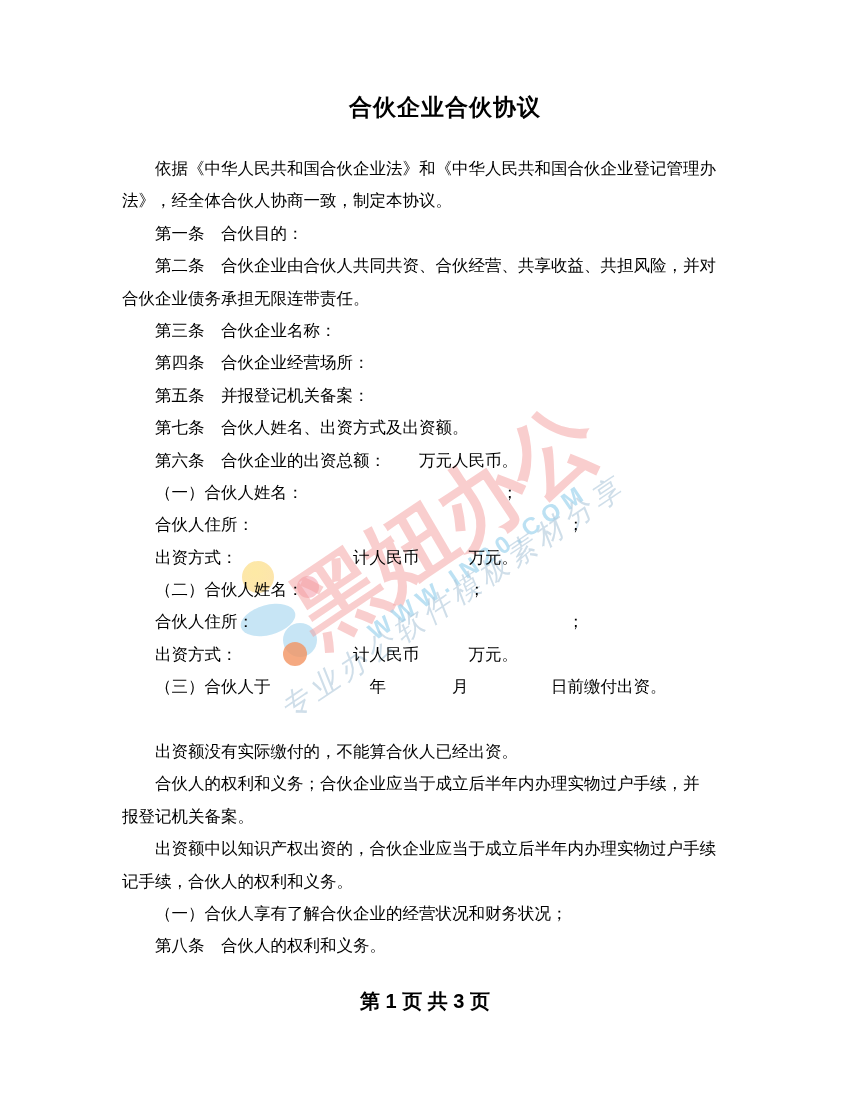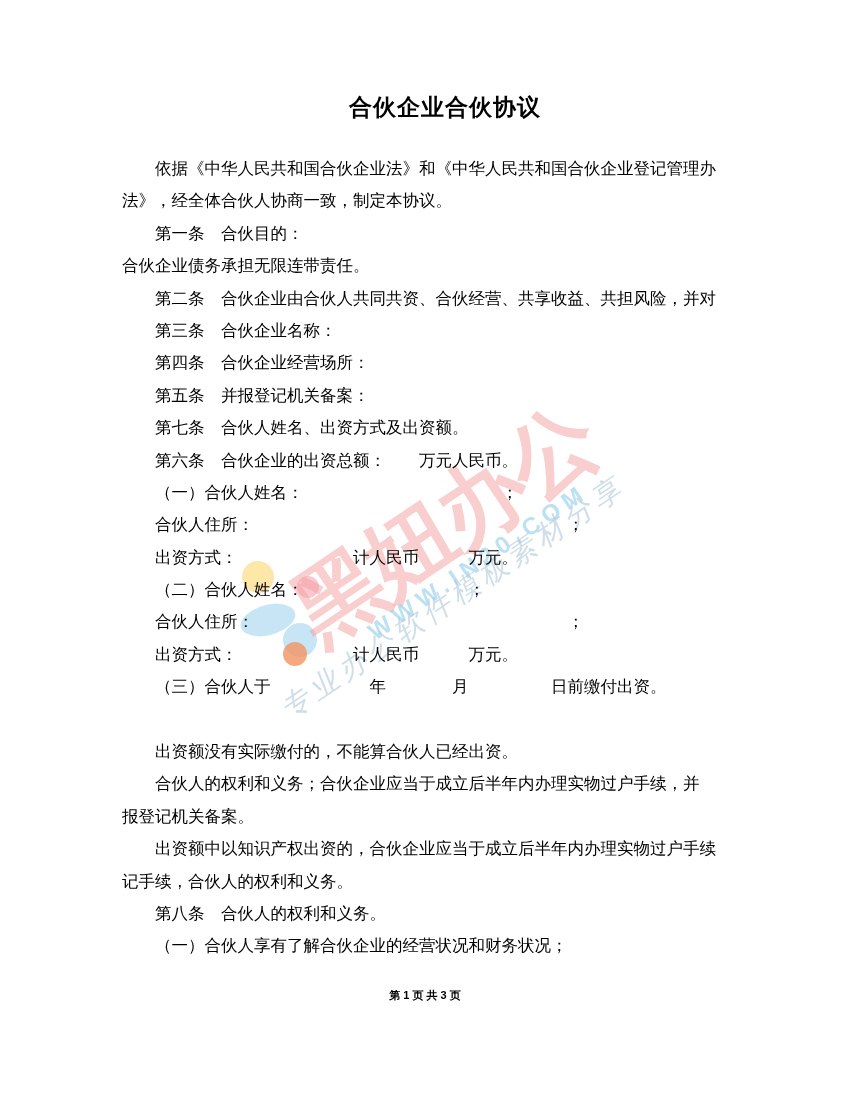--- a/index.html
+++ b/index.html
@@ -9,21 +9,21 @@
   }
   .title {
     position:absolute; top:92px; left:0; right:0; margin:0;
     text-align:center; font-size:23px; font-weight:bold; letter-spacing:1px;padding-left:40px;
   }
   .doc-body { position:absolute; top:152px; left:122px; width:622px; }
   .ln { font-size:16.5px; line-height:32.4px; height:32.4px; white-space:pre; }
   .ind { text-indent:33px; }
   .footer {
     position:absolute; top:988px; left:0; right:0;
-    text-align:center; font-size:11px; font-weight:bold;
+    text-align:center; font-size:20px; font-weight:bold;
   }
   
   .watermark { position:absolute; inset:0; pointer-events:none; }
   .wm-brand {
     position:absolute; left:445px; top:525px;
     transform:translate(-50%,-50%) rotate(-34deg);
     font-size:88px; font-weight:bold; letter-spacing:-2px;
     color:rgba(243,158,158,0.50); white-space:nowrap;
   }
   .wm-url {
@@ -62,39 +62,39 @@
     <div class="wm-url">WWW.IN20.COM</div>
     <div class="wm-slogan">专业办公软件模板素材分享</div>
   </div>
 
   <h1 class="title">合伙企业合伙协议</h1>
 
   <div class="doc-body">
     <div class="ln ind">依据《中华人民共和国合伙企业法》和《中华人民共和国合伙企业登记管理办</div>
     <div class="ln">法》，经全体合伙人协商一致，制定本协议。</div>
     <div class="ln ind">第一条　合伙目的：</div>
+    <div class="ln ind">第二条　合伙企业由合伙人共同共资、合伙经营、共享收益、共担风险，并对</div>
     <div class="ln">合伙企业债务承担无限连带责任。</div>
-    <div class="ln ind">第二条　合伙企业由合伙人共同共资、合伙经营、共享收益、共担风险，并对</div>
     <div class="ln ind">第三条　合伙企业名称：</div>
     <div class="ln ind">第四条　合伙企业经营场所：</div>
     <div class="ln ind">第五条　并报登记机关备案：</div>
     <div class="ln ind">第七条　合伙人姓名、出资方式及出资额。</div>
     <div class="ln ind">第六条　合伙企业的出资总额：　　万元人民币。</div>
     <div class="ln ind">（一）合伙人姓名：　　　　　　　　　　　　；</div>
     <div class="ln ind">合伙人住所：　　　　　　　　　　　　　　　　　　　；</div>
     <div class="ln ind">出资方式：　　　　　　　计人民币　　　万元。</div>
     <div class="ln ind">（二）合伙人姓名：　　　　　　　　　　；</div>
     <div class="ln ind">合伙人住所：　　　　　　　　　　　　　　　　　　　；</div>
     <div class="ln ind">出资方式：　　　　　　　计人民币　　　万元。</div>
     <div class="ln ind">（三）合伙人于　　　　　　年　　　　月　　　　　日前缴付出资。</div>
     <div class="ln"></div>
     <div class="ln ind">出资额没有实际缴付的，不能算合伙人已经出资。</div>
     <div class="ln ind">合伙人的权利和义务；合伙企业应当于成立后半年内办理实物过户手续，并</div>
     <div class="ln">报登记机关备案。</div>
     <div class="ln ind">出资额中以知识产权出资的，合伙企业应当于成立后半年内办理实物过户手续</div>
     <div class="ln">记手续，合伙人的权利和义务。</div>
+    <div class="ln ind">（一）合伙人享有了解合伙企业的经营状况和财务状况；</div>
     <div class="ln ind">第八条　合伙人的权利和义务。</div>
-    <div class="ln ind">（一）合伙人享有了解合伙企业的经营状况和财务状况；</div>
   </div>
 
   <div class="footer">第 1 页 共 3 页</div>
 
 </div>
 
 </body></html>

